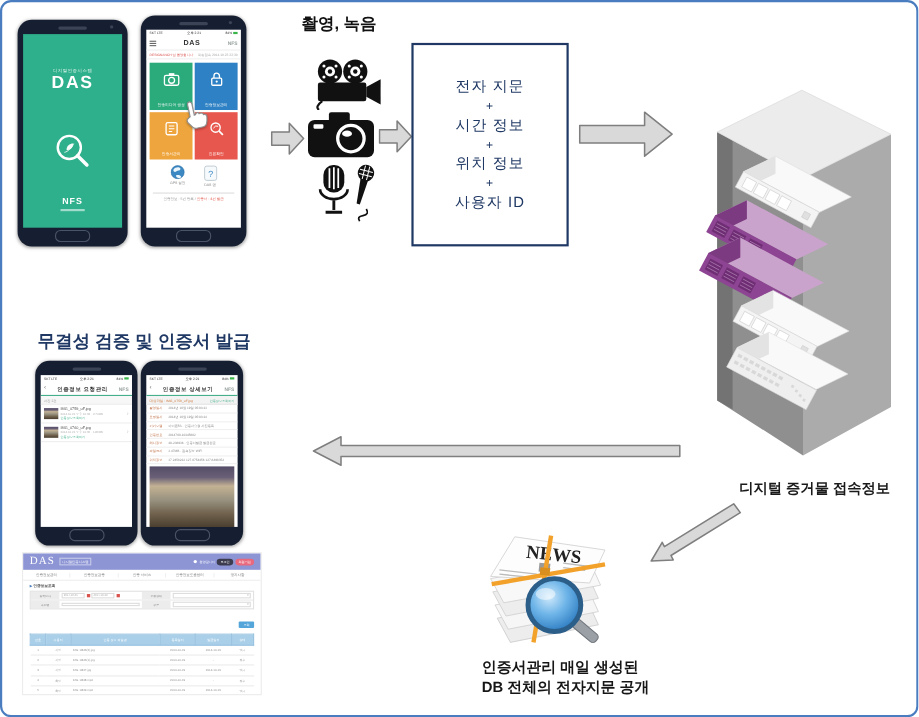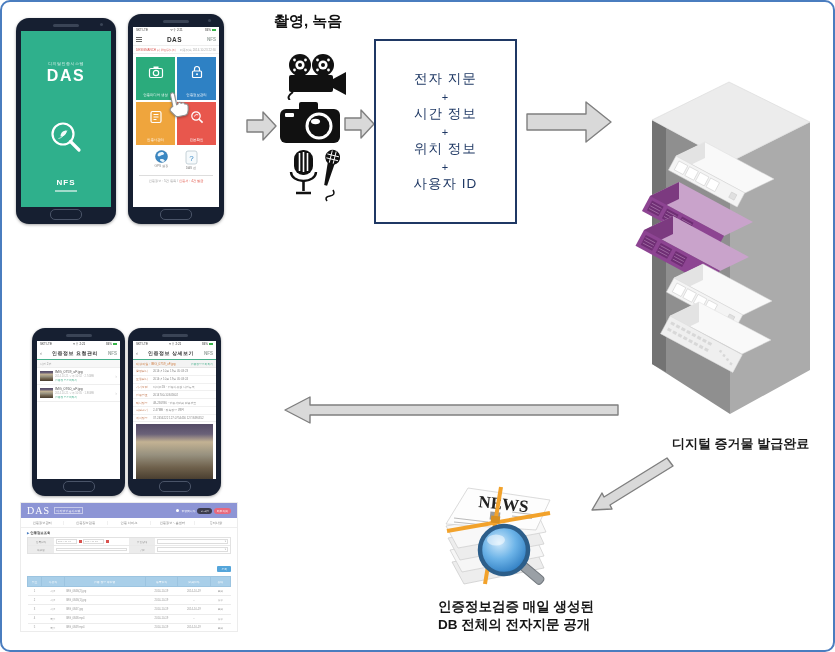--- a/index.html
+++ b/index.html
@@ -366,22 +366,23 @@
           <rect x="34" y="11" width="4" height="3"></rect>
           <rect x="40" y="11" width="4" height="3"></rect>
           <rect x="46" y="11" width="4" height="3"></rect>
         <rect x="60" y="6" width="2.5" height="2.5"></rect>
           <rect x="65" y="8" width="2.5" height="2.5"></rect>
           <rect x="70" y="10" width="2.5" height="2.5"></rect>
           <rect x="75" y="12" width="2.5" height="2.5"></rect>
       </g>
     </g>
   </svg>
-  <div class="lbl lbl-server">디지털 증거물 발급완료</div>
-
+  <div class="lbl lbl-server">디지털 증거물 접속정보</div>
+
+  <div class="lbl lbl-integrity">무결성 검증 및 인증서 발급</div>
 
   <div class="phone" style="left:30px;top:326px;width:93px;height:168px;">
     <div class="speaker"></div>
     <div class="screen">
       <div class="sbar">
         <span>SKT LTE</span>
         <span>오후 2:21</span>
         <span><span>84%</span><span class="batt"></span></span>
       </div>
       <div class="phead teal">
@@ -596,17 +597,17 @@
     <path d="M63 13 L47 110" stroke="#f2a22b" stroke-width="4"></path>
     <path d="M9 57 L112 39" stroke="#f2a22b" stroke-width="4"></path>
     <rect x="53" y="42" width="9" height="7" fill="#d88f1f" transform="rotate(6 57 45)"></rect>
     <g transform="rotate(40 66 76)">
       <rect x="89" y="71.5" width="27" height="9" rx="3.5" fill="#9aa0a6" stroke="#70767c" stroke-width="1"></rect>
     </g>
     <circle cx="66" cy="76" r="24" fill="url(#lg)" stroke="#2c5e8a" stroke-width="4.5"></circle>
     <ellipse cx="58" cy="66" rx="9" ry="5.5" fill="#fff" opacity=".5"></ellipse>
   </svg>
   <div class="news-cap">
-    <div>인증정보검증 매일 생성된</div>
+    <div>인증서관리 매일 생성된</div>
     <div>DB 전체의 전자지문 공개</div>
   </div>
 
 </div>
 
 </body></html>

